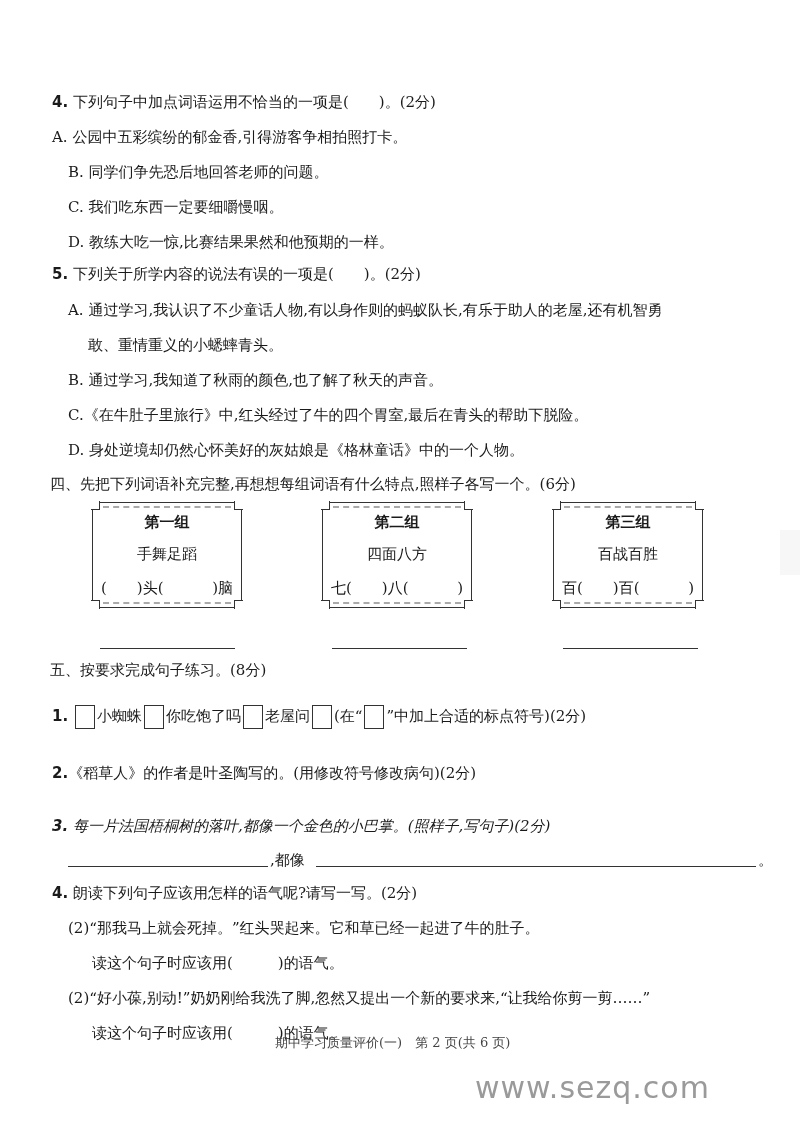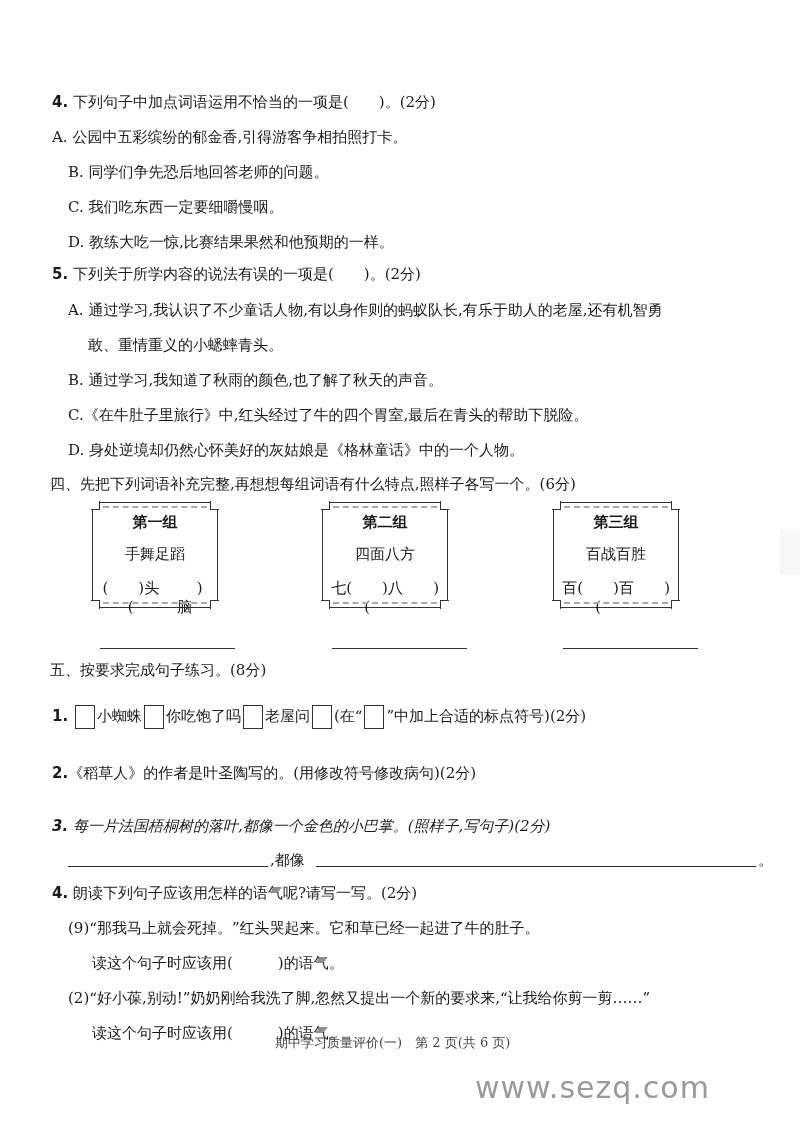--- a/index.html
+++ b/index.html
@@ -4,21 +4,21 @@
 <style>
   html, body { margin: 0; padding: 0; background: #ffffff; }
   body {
     width: 800px; height: 1131px; position: relative; overflow: hidden;
     font-family: "DejaVu Serif", "Liberation Serif", serif;
     color: #1a1a1a;
   }
   .line { position: absolute; white-space: nowrap; font-size: 15px; line-height: 20px; }
   .qnum { font-family: "DejaVu Sans", "Liberation Sans", sans-serif; font-weight: bold; }
   .group-box {
-    position: absolute; width: 126px; height: 106px; border: 1.5px solid #333;
+    position: absolute; width: 150px; height: 106px; border: 1.5px solid #333;
     box-sizing: border-box; font-size: 15px; text-align: center;
   }
   .group-box::before, .group-box::after {
     content: ""; position: absolute; left: 10px; right: 10px; height: 0;
     border-top: 2px dashed #aaa;
   }
   .group-box::before { top: 3px; }
   .group-box::after { bottom: 3px; }
   .corner { position: absolute; width: 8px; height: 8px; background: #fff; }
   .corner.tl { top: -2px; left: -2px; border-right: 1.5px solid #333; border-bottom: 1.5px solid #333; }
@@ -132,20 +132,20 @@
   <span class="qnum">3.</span> <span>每一片法国梧桐树的落叶,都像一个金色的小巴掌。(照样子,写句子)(2分)</span>
 </div>
 <div class="answer-line" style="left:68px; width:200px; top:866px;"></div>
 <div class="line" style="left:270px; top:850px;">,都像</div>
 <div class="answer-line" style="left:316px; width:440px; top:866px;"></div>
 <div class="line" style="left:758px; top:850px;">。</div>
 
 <div class="line" style="left:52px; top:883px;text-align:center;">
   <span class="qnum">4.</span> <span>朗读下列句子应该用怎样的语气呢?请写一写。(2分)</span>
 </div>
-<div class="line" style="left:68px; top:918px;">(9)“那我马上就会死掉。”红头哭起来。它和草已经一起进了牛的肚子。</div>
+<div class="line" style="left:68px; top:918px;">(2)“那我马上就会死掉。”红头哭起来。它和草已经一起进了牛的肚子。</div>
 <div class="line" style="left:92px; top:953px;">读这个句子时应该用(　　　)的语气。</div>
 <div class="line" style="left:68px; top:988px;">(2)“好小葆,别动!”奶奶刚给我洗了脚,忽然又提出一个新的要求来,“让我给你剪一剪……”</div>
 <div class="line" style="left:92px; top:1023px;">读这个句子时应该用(　　　)的语气。</div>
 
 <div class="footer">期中学习质量评价(一)　第 2 页(共 6 页)</div>
 <div class="watermark">www.sezq.com</div>
 <div class="side-tab"></div>
 
 </body></html>

